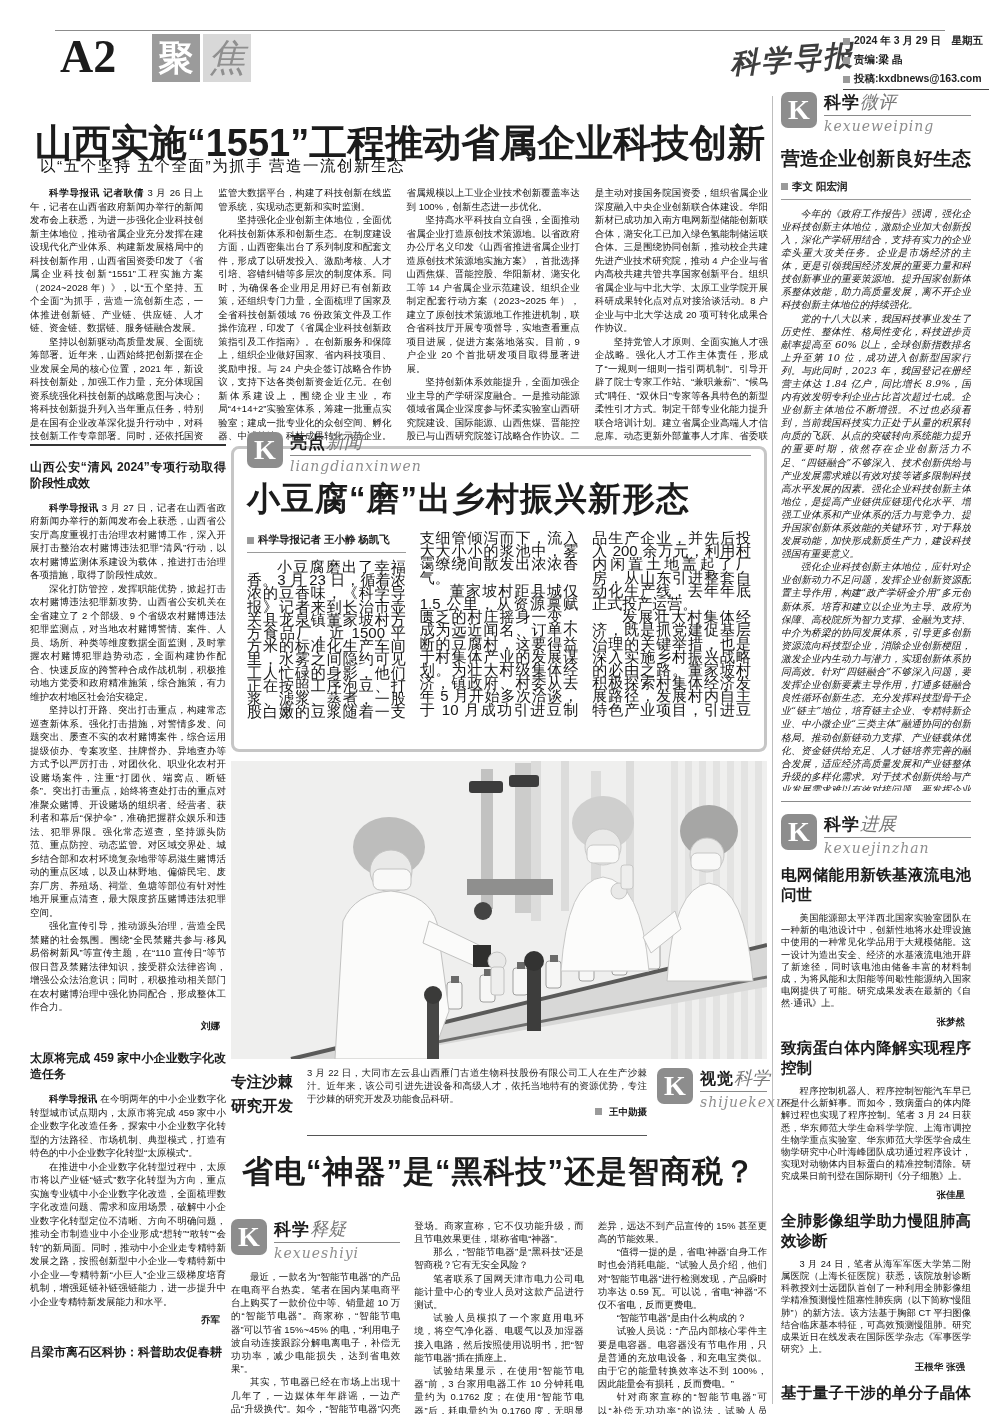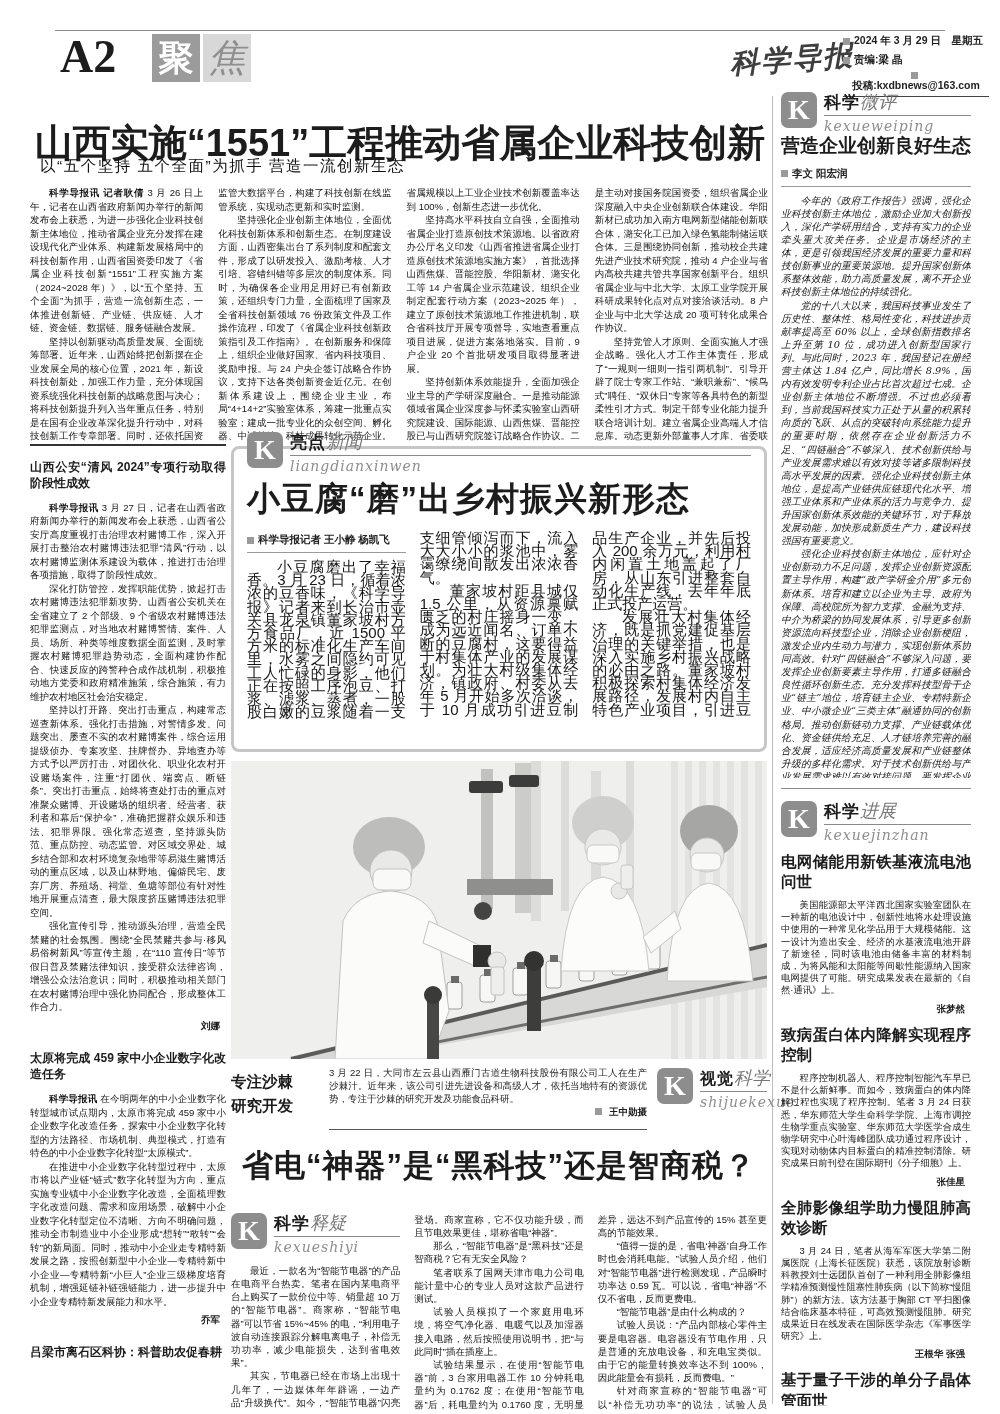--- a/index.html
+++ b/index.html
@@ -8,42 +8,42 @@
   .topline{position:absolute;left:55px;right:55px;top:30px;height:1px;background:#8c8c8c;}
   .pageno{position:absolute;left:60px;top:34px;font-family:"Liberation Serif",serif;font-weight:bold;font-size:46px;line-height:1;}
   .focus{position:absolute;left:152px;top:34px;display:flex;}
   .focus .f1{width:48px;height:48px;background:#9b9b9b;color:#fff;font-weight:900;font-size:35px;display:flex;align-items:center;justify-content:center;}
   .focus .f2{width:48px;height:48px;background:#d8d8d8;color:#8f8f8f;font-size:37px;font-family:"DejaVu Serif",serif;font-style:italic;display:flex;align-items:center;justify-content:center;margin-left:3px;}
   .masthead{position:absolute;left:730px;top:40px;font-family:"DejaVu Serif",serif;font-style:italic;font-weight:bold;
             font-size:29px;color:#3e3e3e;transform:rotate(-4deg);letter-spacing:2px;}
   .pubinfo{position:absolute;left:843px;top:34px;width:146px;font-size:10.5px;font-weight:bold;color:#222;}
   .pubinfo .row{display:flex;align-items:center;margin-bottom:5px;}
   .sq{display:inline-block;width:7px;height:7px;background:#9a9a9a;margin-right:4px;flex:none;}
-  .pubinfo .row.last{border-bottom:1.5px solid #444;padding-bottom:3px;flex-direction:column;}
+  .pubinfo .row.last{border-bottom:1.5px solid #444;padding-bottom:3px;}
   .headline{position:absolute;left:30px;top:98px;width:740px;text-align:center;font-size:38px;font-weight:900;
             line-height:1.1;white-space:nowrap;letter-spacing:0;}
   .subhead{position:absolute;left:40px;top:156px;width:720px;font-size:15.5px;letter-spacing:1.5px;color:#101010;}
   .main-cols{position:absolute;left:30px;top:186px;width:738px;height:266px;column-count:4;column-gap:15px;
              column-fill:auto;overflow:hidden;text-align:justify;}
   .body-p{font-size:9.5px;line-height:13.5px;margin:0;text-indent:2em;color:#151515;}
   .lead-label{font-weight:bold;}
   .vrule{position:absolute;left:772px;top:96px;height:1308px;width:1px;background:#bdbdbd;}
 
   .sechead{display:flex;align-items:flex-start;}
   .klogo{width:36px;height:36px;border-radius:7px;background:#8d8d8d;color:#fff;font-family:"Liberation Serif",serif;
          font-weight:bold;font-size:28px;display:flex;align-items:center;justify-content:center;flex:none;margin-right:7px;}
   .shr{flex:1;min-width:0;}
   .sh-title{font-size:17px;line-height:20px;white-space:nowrap;}
   .sh-bold{font-weight:900;letter-spacing:1px;}
   .sh-script{font-family:"DejaVu Serif",serif;font-style:italic;color:#787878;font-size:18px;}
   .sh-line{height:1px;background:#8a8a8a;margin:2px 0 2px;}
   .sh-pinyin{font-family:"DejaVu Serif",serif;font-style:italic;color:#8d8d8d;font-size:14px;letter-spacing:1px;}
 
   .right-rail{position:absolute;left:781px;top:92px;width:190px;height:1314px;overflow:hidden;}
-  .rr-title{font-size:19px;font-weight:900;margin:0 0 9px;line-height:1.25;}
+  .rr-title{font-size:19px;font-weight:900;margin:13px 0 9px;line-height:1.25;}
   .byline-bar{display:flex;align-items:center;font-size:10.5px;font-weight:bold;color:#222;
               border-bottom:1px solid #9a9a9a;padding-bottom:5px;margin-bottom:7px;}
   .kai{font-family:"DejaVu Serif",serif;font-style:italic;}
   .weiping-body{height:584px;overflow:hidden;text-align:justify;}
   .weiping-body .body-p{font-size:9.8px;line-height:13.1px;}
   .rr-div{height:1px;background:#8a8a8a;margin:10px 0 12px;}
   .rr-article{text-align:justify;margin-bottom:6px;}
   .rr-article h3{font-size:15.5px;font-weight:900;margin:9px 0 7px;line-height:1.3;}
   .rr-article .body-p{font-size:9.3px;line-height:12.2px;}
   .byline-r{text-align:right;font-weight:bold;font-size:9.5px;margin:6px;}
@@ -58,21 +58,21 @@
   .hl-box .sechead{margin-top:-17px;width:100%;}
   .hl-box .klogo{background:#8d8d8d;}
   .hl-head{font-size:33px;font-weight:900;margin:3px 0 9px;letter-spacing:1px;}
   .hl-cols{column-count:3;column-gap:14px;column-fill:auto;height:198px;overflow:hidden;text-align:justify;}
   .hl-cols .byline-bar{margin-top:2px;break-inside:avoid;}
   .hl-cols .body-p{font-size:15px;line-height:13.2px;}
 
   .photo{margin-top:9px;width:536px;height:298px;display:block;}
   .cap-row{display:flex;margin-top:7px;align-items:flex-start;}
   .cap-label{width:76px;flex:none;font-size:15.5px;font-weight:900;line-height:1.55;padding-top:4px;}
-  .cap-mid{flex:1;border-bottom:1px solid #555;padding-bottom:10px;margin-left:22px;}
+  .cap-mid{flex:1;border-bottom:1px solid #555;padding-bottom:16px;}
   .cap-text{font-size:9.5px;line-height:13px;text-align:justify;margin:0;}
   .cap-credit{text-align:right;font-weight:bold;font-size:9.5px;margin-top:1px;}
   .cap-logo{width:110px;flex:none;margin-left:10px;padding-top:2px;}
   .cap-logo .sh-title{font-size:16px;}
 
   .bottom-head{font-size:31px;font-weight:900;text-align:center;margin-top:15px;letter-spacing:1px;}
   .bottom-cols{margin-top:13px;column-count:3;column-gap:14px;column-fill:auto;height:202px;overflow:hidden;text-align:justify;}
   .bottom-cols .sechead{break-inside:avoid;margin-bottom:9px;}
   .bottom-cols .body-p{font-size:9.5px;line-height:13.2px;}
 </style>
@@ -311,21 +311,21 @@
         <div class="shr">
           <div class="sh-title"><span class="sh-bold">科学</span><span class="sh-script">释疑</span></div>
           <div class="sh-line"></div>
           <div class="sh-pinyin">kexueshiyi</div>
         </div>
       </div>
       <p class="body-p">最近，一款名为“智能节电器”的产品在电商平台热卖。笔者在国内某电商平台上购买了一款价位中等、销量超 10 万的“智能节电器”。商家称，“智能节电器”可以节省 15%~45% 的电，“利用电子波自动连接跟踪分解电离电子，补偿无功功率，减少电能损失，达到省电效果”。</p>
       <p class="body-p">其实，节电器已经在市场上出现十几年了，一边媒体年年辟谣，一边产品“升级换代”。如今，“智能节电器”闪亮登场。商家宣称，它不仅功能升级，而且节电效果更佳，堪称省电“神器”。</p>
       <p class="body-p">那么，“智能节电器”是“黑科技”还是智商税？它有无安全风险？</p>
       <p class="body-p">笔者联系了国网天津市电力公司电能计量中心的专业人员对这款产品进行测试。</p>
-      <p class="body-p">试验人员模拟了一个家庭用电环境，将空气净化器、电暖气以及加湿器接入电路，然后按照使用说明书，把“与此同时”插在插座上。</p>
+      <p class="body-p">试验人员模拟了一个家庭用电环境，将空气净化器、电暖气以及加湿器接入电路，然后按照使用说明书，把“智能节电器”插在插座上。</p>
       <p class="body-p">试验结果显示，在使用“智能节电器”前，3 台家用电器工作 10 分钟耗电量约为 0.1762 度；在使用“智能节电器”后，耗电量约为 0.1760 度，无明显差异，远达不到产品宣传的 15% 甚至更高的节能效果。</p>
       <p class="body-p">“值得一提的是，省电‘神器’自身工作时也会消耗电能。”试验人员介绍，他们对“智能节电器”进行检测发现，产品瞬时功率达 0.59 瓦。可以说，省电“神器”不仅不省电，反而更费电。</p>
       <p class="body-p">“智能节电器”是由什么构成的？</p>
       <p class="body-p">试验人员说：“产品内部核心零件主要是电容器。电容器没有节电作用，只是普通的充放电设备，和充电宝类似。由于它的能量转换效率达不到 100%，因此能量会有损耗，反而费电。”</p>
       <p class="body-p">针对商家宣称的“智能节电器”可以“补偿无功功率”的说法，试验人员说：“家用电表只对有功功率进行计费，不对无功功率计费。因此即使这类省电‘神器’能够补偿无功功率，也起不到节省电费的目的。”</p>
 
     </div>
   </div>
 
   <div class="right-rail">

